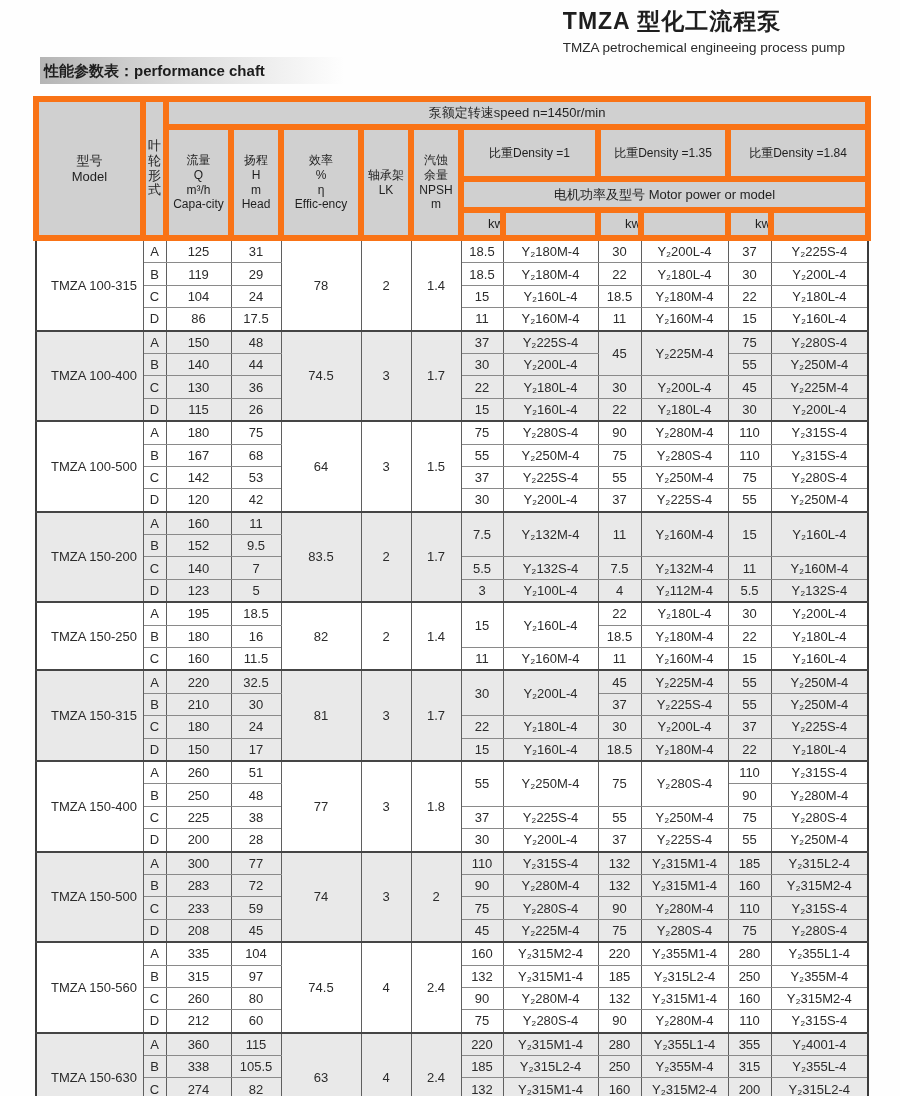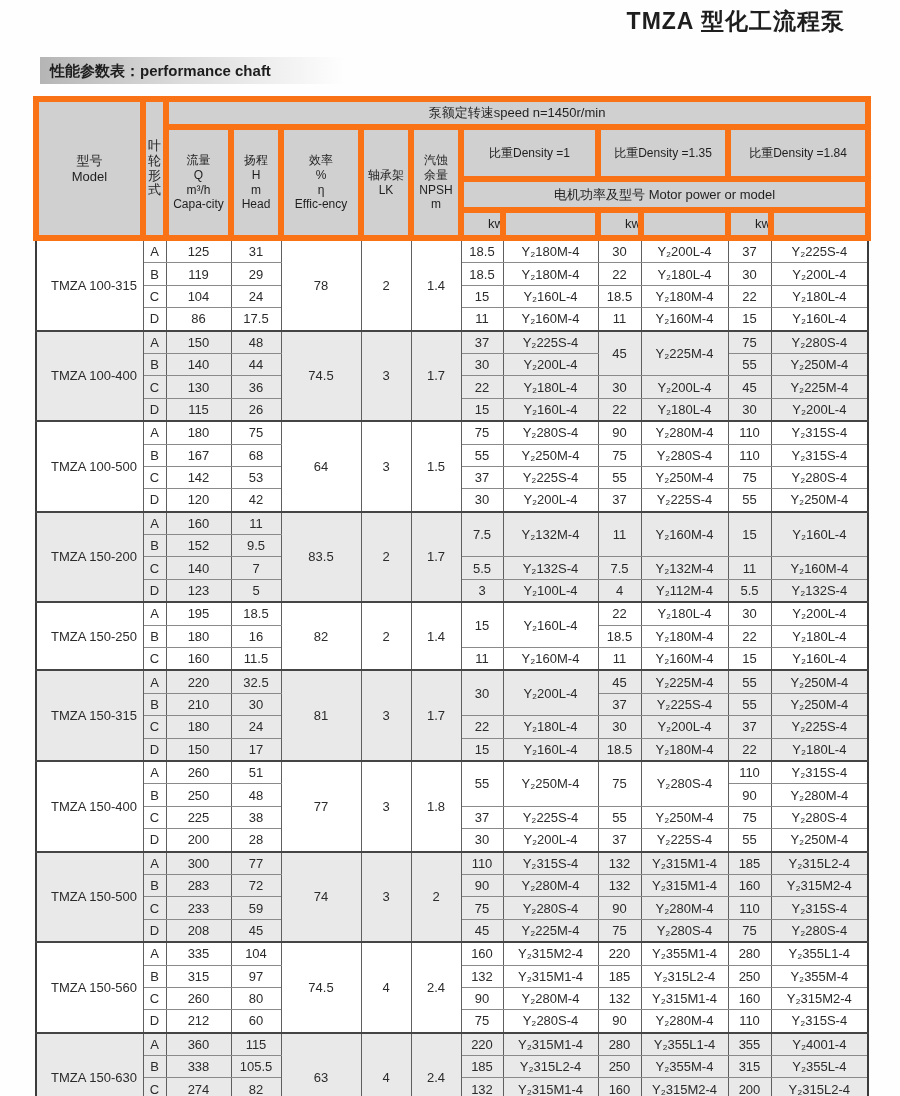--- a/index.html
+++ b/index.html
@@ -9,21 +9,21 @@
     position:relative; overflow:hidden;
   }
   .page { position:absolute; inset:0; background:#fefefe; }
 
   .titles { position:absolute; top:6px; right:55px; text-align:left; }
   .title-zh { font-size:23px; font-weight:bold; letter-spacing:1px; color:#1e1e1e; }
   .title-en { font-size:13.5px; margin-top:3px; color:#2a2a2a; }
 
   .section-label {
     position:absolute; left:40px; top:57px; width:320px; height:27px;
-    line-height:27px; padding-left:10px; box-sizing:border-box;
+    line-height:27px; padding-left:4px; box-sizing:border-box;
     font-size:15px; font-weight:bold; color:#1d1d1d;
     background:linear-gradient(to right, #b5b5b5 0%, #dcdcdc 45%, rgba(255,255,255,0) 95%);
   }
 
   table.perf {
     position:absolute; left:33px; top:96px; width:832px;
     border-collapse:collapse; table-layout:fixed;
     font-size:13px; border:2px solid #3c3c3c;
   }
   .perf th, .perf td {
@@ -45,20 +45,21 @@
   .perf tbody tr.group-start td { border-top:2px solid #454545; }
   .perf tbody td.model-cell { text-align:left; padding-left:14px; font-size:13px; }
 </style>
 </head>
 <body>
 
 <div class="page">
 
   <div class="titles">
     <div class="title-zh">TMZA 型化工流程泵</div>
+    <div class="title-en">TMZA petrochemical engineeing process pump</div>
   </div>
 
   <div class="section-label">性能参数表：performance chaft</div>
 
   <table class="perf">
     <colgroup>
       <col style="width:107px">
         <col style="width:23px">
         <col style="width:65px">
       <col style="width:50px">

